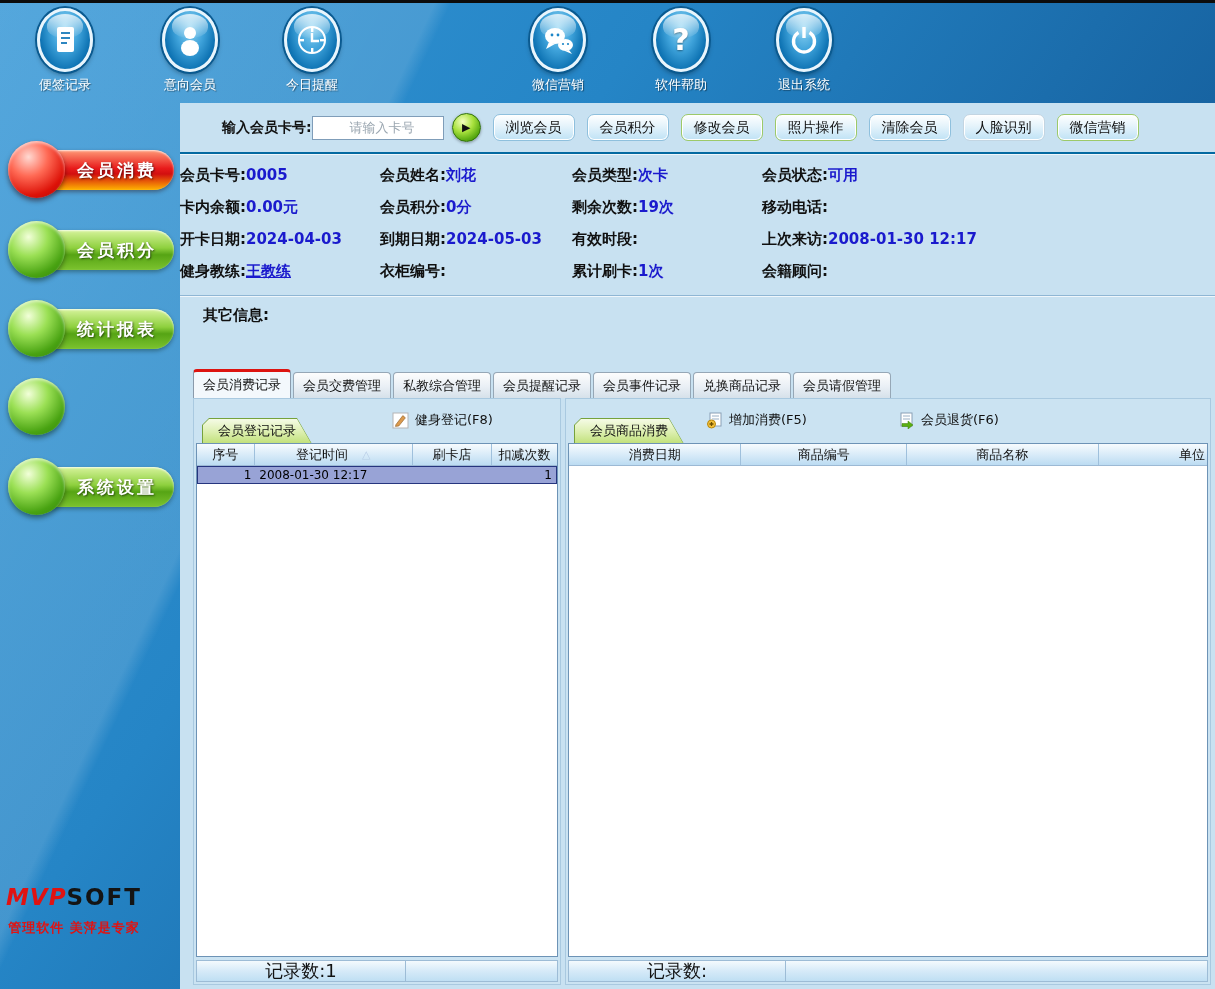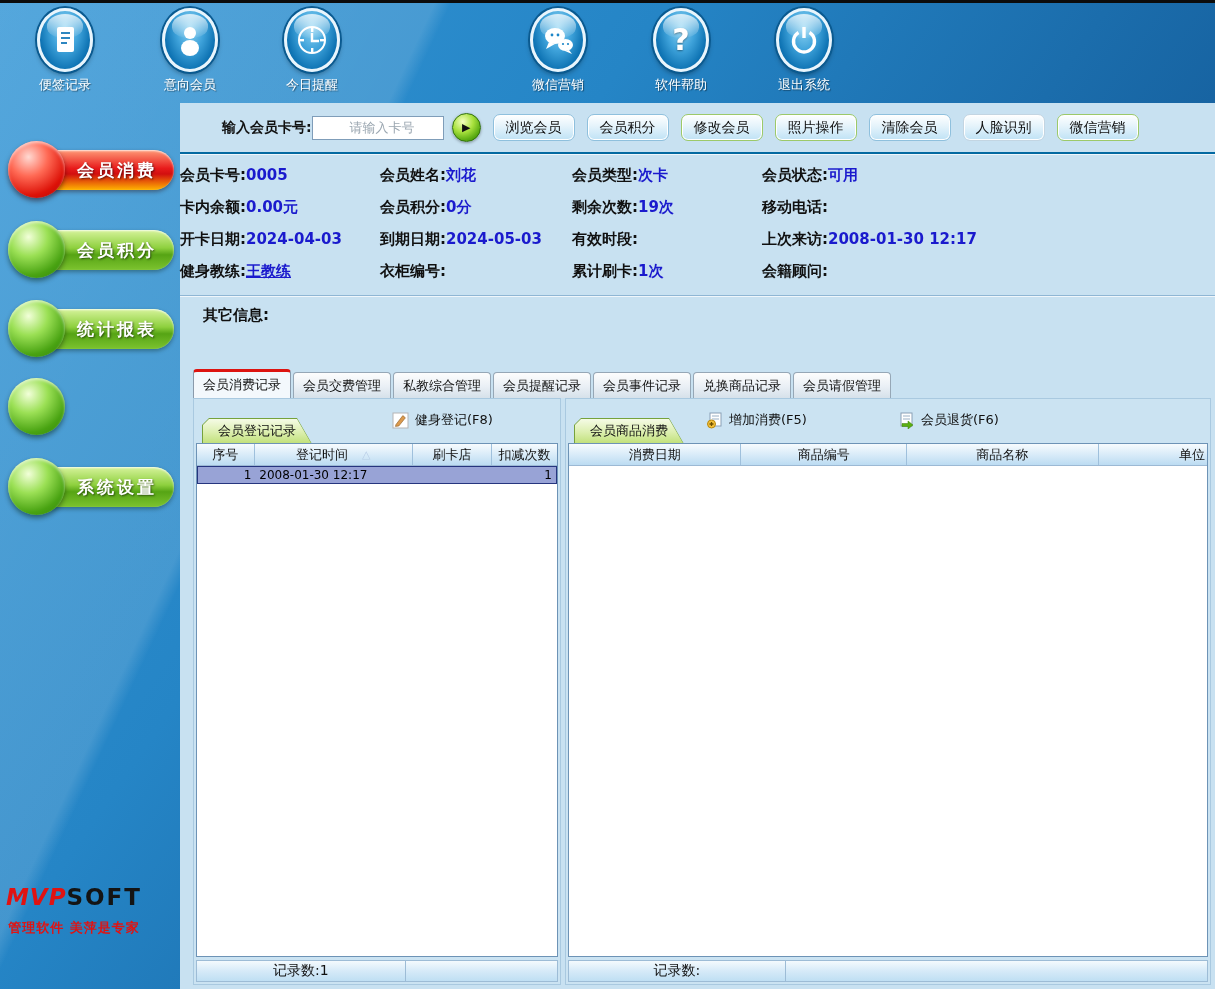--- a/index.html
+++ b/index.html
@@ -120,21 +120,21 @@
   .gc { overflow:hidden; white-space:nowrap; }
   .gc.r { text-align:right; padding-right:4px; }
   .gc.l { padding-left:4px; }
   
   .lw1 { width:16%; } .lw2 { width:44%; } .lw3 { width:22%; } .lw4 { width:18%; }
   
   .rw1 { width:27%; } .rw2 { width:26%; } .rw3 { width:30%; } .rw4 { width:17%; }
 
   .status { position:absolute; bottom:2px; left:2px; height:22px; right:2px; display:flex;
     border:1px solid #9dbcd6; background:linear-gradient(180deg,#f4fafd 0%,#d6eaf8 50%,#bfdff3 100%);
-    font-size:14px; color:#111; }
+    font-size:18px; color:#111; }
   .status-cell { display:flex; align-items:center; justify-content:center; }
   .status-cell.first { width:58%; border-right:1px solid #9dbcd6; }
   .status-cell.rest { flex:1; }
   .pright .status-cell.first { width:34%; }
 </style>
 </head>
 <body>
 
 <div class="window">
   <div class="top-line"></div>

